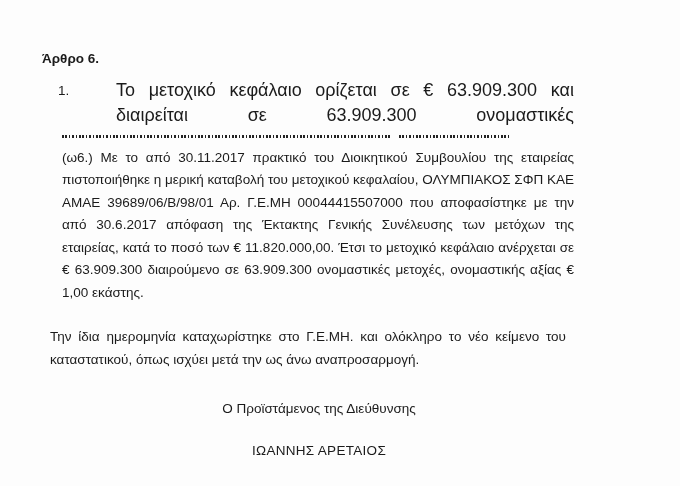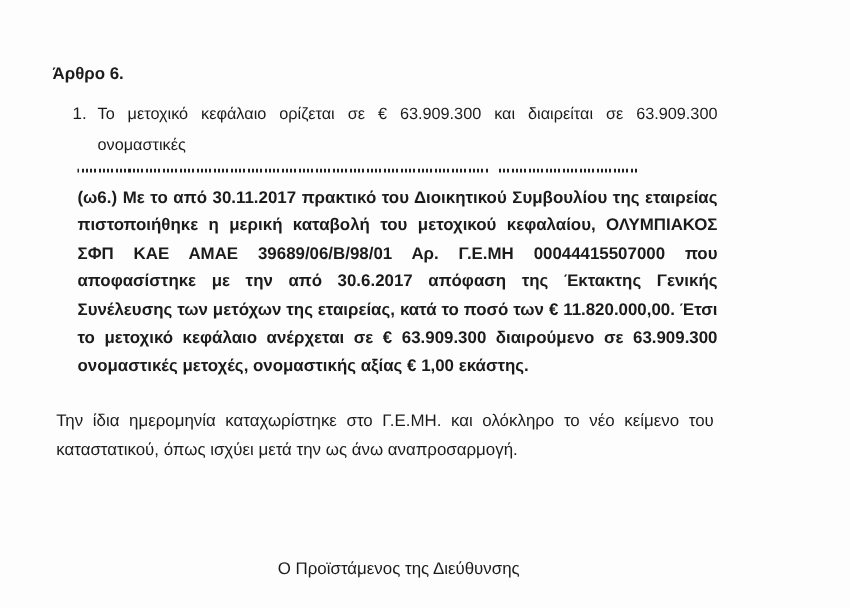--- a/index.html
+++ b/index.html
@@ -35,60 +35,60 @@
     flex: none;
     width: 20px;
     font-size: 13.5px;
     line-height: 25px;
   }
   .list-body {
     flex: 1 1 auto;
     min-width: 0;
   }
   .jline {
-    font-size: 13px;
+    font-size: 18px;
     line-height: 25px;
     text-align: justify;
     text-align-last: justify;
     word-spacing: 0.5px;
+    margin-left: 38px;
   }
   .dotted-row {
     margin: 7px 0 0 20px;
     display: flex;
     gap: 7px;
     align-items: center;
   }
   .dots {
     height: 2.5px;
     background-image: repeating-linear-gradient(90deg,
       #222 0, #222 1.6px, transparent 1.6px, transparent 3.4px);
   }
   .dots-long  { width: 330px; }
   .dots-short { width: 112px; }
   .para {
-    margin: 3px;
+    margin: 8px;
     font-size: 13.5px;
     line-height: 22.5px;
     text-align: justify;
   }
   .para.amendment {
     margin: 9px 0 8px 20px;
-    font-weight: bold;
   }
   .para.registration {
     margin-top: 22px;
   }
   .signature {
     width: 578px;
     position: relative;
     left: -12px;
     text-align: center;
   }
   .sig-title {
-    margin-top: 75px;
+    margin-top: 29px;
     font-size: 13.5px;
     line-height: 17px;
   }
   .sig-name {
     margin-top: 25px;
     font-size: 13.5px;
     font-weight: normal;
     letter-spacing: 0.3px;
     line-height: 17px;
   }

